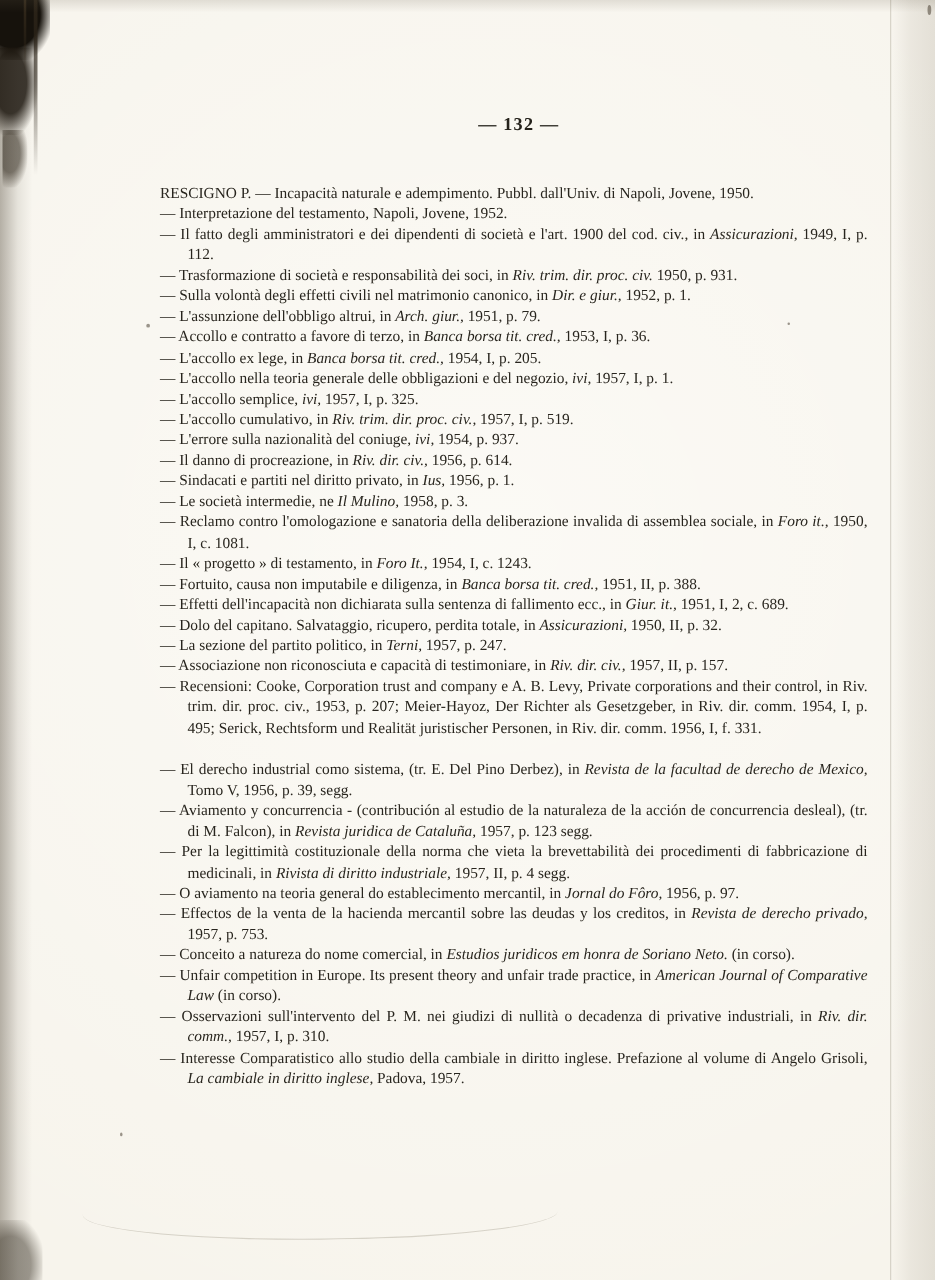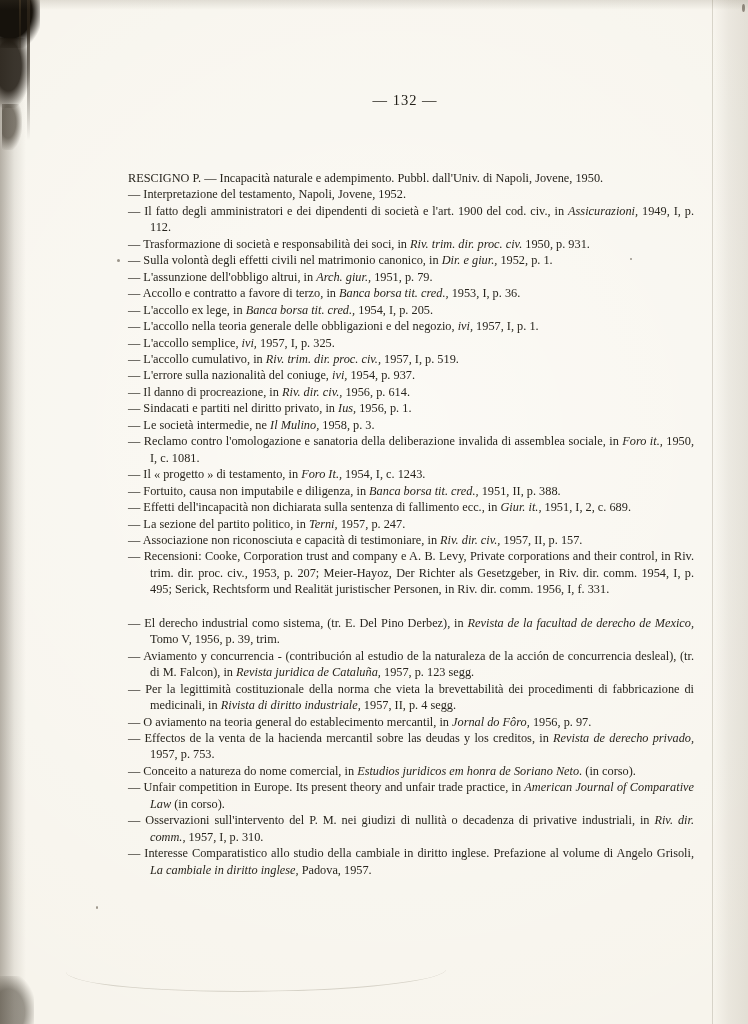--- a/index.html
+++ b/index.html
@@ -36,24 +36,24 @@
     background:linear-gradient(90deg, rgba(120,110,90,0), rgba(120,110,90,0.10) 45%, rgba(120,110,90,0.16));}
   .bottom-curve{position:absolute;left:66px;bottom:32px;width:380px;height:42px;
     border-bottom:1px solid rgba(95,85,62,0.22);border-radius:0 0 46% 60%;transform:rotate(-1.2deg);}
   .speck{position:absolute;background:rgba(60,50,35,0.5);border-radius:50%;}
   .speck.s1{left:117px;top:259px;width:3px;height:3px;}
   .speck.s2{left:742px;top:4px;width:3px;height:8px;}
   .speck.s3{left:630px;top:258px;width:2px;height:2px;}
   .speck.s4{left:96px;top:906px;width:2px;height:3px;}
   
   .page-num{
-    position:absolute;top:92px;left:122px;width:566px;
-    text-align:center;font-size:14.5px;font-weight:400;letter-spacing:1px;color:#24211a;
+    position:absolute;top:92px;left:132px;width:566px;
+    text-align:center;font-size:14.5px;font-weight:700;letter-spacing:1px;color:#24211a;
   }
-  .content{position:absolute;top:146px;left:128px;width:566px;margin-top:24px;}
+  .content{position:absolute;top:146px;left:128px;width:566px;}
   .bib-section{margin:0;}
   .bib-section + .bib-section{margin-top:17px;}
   .entry{
     margin:0;
     padding-left:22px;
     text-indent:-22px;
     text-align:justify;
     font-size:12.3px;
     line-height:16.45px;
     color:#28251e;
@@ -96,26 +96,27 @@
         <p class="entry"><span>— L'accollo semplice, </span><i>ivi,</i><span> 1957, I, p. 325.</span></p>
         <p class="entry"><span>— L'accollo cumulativo, in </span><i>Riv. trim. dir. proc. civ.,</i><span> 1957, I, p. 519.</span></p>
         <p class="entry"><span>— L'errore sulla nazionalità del coniuge, </span><i>ivi,</i><span> 1954, p. 937.</span></p>
         <p class="entry"><span>— Il danno di procreazione, in </span><i>Riv. dir. civ.,</i><span> 1956, p. 614.</span></p>
         <p class="entry"><span>— Sindacati e partiti nel diritto privato, in </span><i>Ius,</i><span> 1956, p. 1.</span></p>
         <p class="entry"><span>— Le società intermedie, ne </span><i>Il Mulino,</i><span> 1958, p. 3.</span></p>
         <p class="entry"><span>— Reclamo contro l'omologazione e sanatoria della deliberazione invalida di assemblea sociale, in </span><i>Foro it.,</i><span> 1950, I, c. 1081.</span></p>
         <p class="entry"><span>— Il « progetto » di testamento, in </span><i>Foro It.,</i><span> 1954, I, c. 1243.</span></p>
         <p class="entry"><span>— Fortuito, causa non imputabile e diligenza, in </span><i>Banca borsa tit. cred.,</i><span> 1951, II, p. 388.</span></p>
         <p class="entry"><span>— Effetti dell'incapacità non dichiarata sulla sentenza di fallimento ecc., in </span><i>Giur. it.,</i><span> 1951, I, 2, c. 689.</span></p>
+        <p class="entry"><span>— Dolo del capitano. Salvataggio, ricupero, perdita totale, in </span><i>Assicurazioni,</i><span> 1950, II, p. 32.</span></p>
         <p class="entry"><span>— La sezione del partito politico, in </span><i>Terni,</i><span> 1957, p. 247.</span></p>
         <p class="entry"><span>— Associazione non riconosciuta e capacità di testimoniare, in </span><i>Riv. dir. civ.,</i><span> 1957, II, p. 157.</span></p>
         <p class="entry"><span>— Recensioni: Cooke, Corporation trust and company e A. B. Levy, Private corporations and their control, in Riv. trim. dir. proc. civ., 1953, p. 207; Meier-Hayoz, Der Richter als Gesetzgeber, in Riv. dir. comm. 1954, I, p. 495; Serick, Rechtsform und Realität juristischer Personen, in Riv. dir. comm. 1956, I, f. 331.</span></p>
       </div>
       <div class="bib-section">
-        <p class="entry"><span>— El derecho industrial como sistema, (tr. E. Del Pino Derbez), in </span><i>Revista de la facultad de derecho de Mexico,</i><span> Tomo V, 1956, p. 39, trim.</span></p>
+        <p class="entry"><span>— El derecho industrial como sistema, (tr. E. Del Pino Derbez), in </span><i>Revista de la facultad de derecho de Mexico,</i><span> Tomo V, 1956, p. 39, segg.</span></p>
         <p class="entry"><span>— Aviamento y concurrencia - (contribución al estudio de la naturaleza de la acción de concurrencia desleal), (tr. di M. Falcon), in </span><i>Revista juridica de Cataluña,</i><span> 1957, p. 123 segg.</span></p>
         <p class="entry"><span>— Per la legittimità costituzionale della norma che vieta la brevettabilità dei procedimenti di fabbricazione di medicinali, in </span><i>Rivista di diritto industriale,</i><span> 1957, II, p. 4 segg.</span></p>
         <p class="entry"><span>— O aviamento na teoria general do establecimento mercantil, in </span><i>Jornal do Fôro,</i><span> 1956, p. 97.</span></p>
         <p class="entry"><span>— Effectos de la venta de la hacienda mercantil sobre las deudas y los creditos, in </span><i>Revista de derecho privado,</i><span> 1957, p. 753.</span></p>
         <p class="entry"><span>— Conceito a natureza do nome comercial, in </span><i>Estudios juridicos em honra de Soriano Neto.</i><span> (in corso).</span></p>
         <p class="entry"><span>— Unfair competition in Europe. Its present theory and unfair trade practice, in </span><i>American Journal of Comparative Law</i><span> (in corso).</span></p>
         <p class="entry"><span>— Osservazioni sull'intervento del P. M. nei giudizi di nullità o decadenza di privative industriali, in </span><i>Riv. dir. comm.,</i><span> 1957, I, p. 310.</span></p>
         <p class="entry"><span>— Interesse Comparatistico allo studio della cambiale in diritto inglese. Prefazione al volume di Angelo Grisoli, </span><i>La cambiale in diritto inglese,</i><span> Padova, 1957.</span></p>
       </div>
     </div>

